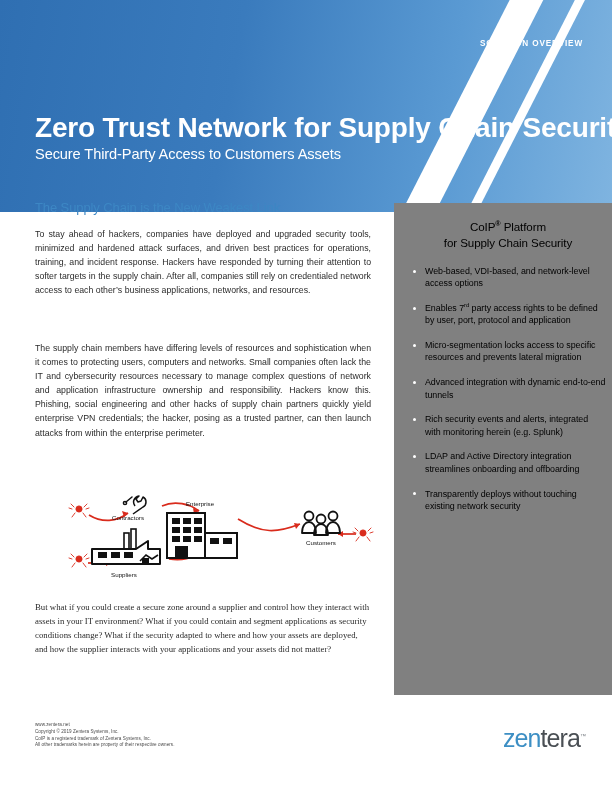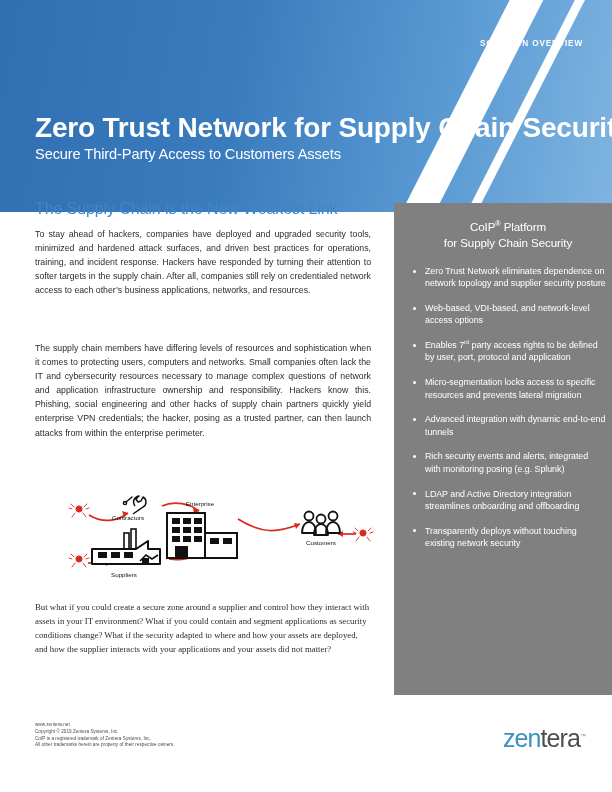--- a/index.html
+++ b/index.html
@@ -79,21 +79,21 @@
     white-space: nowrap;
   }
 
   
   .section-heading {
     position: absolute;
     left: 35px;
     top: 200px;
     width: 350px;
     color: #3d87c4;
-    font-size: 16px;
+    font-size: 13px;
     font-weight: normal;
     letter-spacing: -0.1px;
   }
   .body-col {
     position: absolute;
     left: 35px;
     width: 336px;
     font-size: 8.75px;
     line-height: 14.1px;
     color: #2b2b2b;
@@ -113,21 +113,21 @@
   }
 
   
   .side-panel {
     position: absolute;
     left: 394px;
     top: 203px;
     width: 218px;
     height: 492px;
     background: #808080;
-    color: #ffffff;
+    color: #000000;
     box-sizing: border-box;
     padding: 16px 6px 10px 16px;
   }
   .side-title {
     text-align: center;
     font-size: 11.6px;
     font-weight: normal;
     line-height: 16px;
     margin: 0 0 14px 0;
     letter-spacing: -0.1px;
@@ -302,26 +302,25 @@
 </div>
 
 <div class="body-col" id="para-3">But what if you could create a secure zone around a supplier and control how they interact with assets in your IT environment?  What if you could contain and segment applications as security conditions change? What if the security adapted to where and how your assets are deployed, and how the supplier interacts with your applications and your assets did not matter?</div>
 
 <aside class="side-panel">
   <h2 class="side-title">
     <span><span>CoIP</span><sup>®</sup><span> Platform</span></span><br>
     <span>for Supply Chain Security</span>
   </h2>
   <ul class="bullet-list">
-    <li class="bullet-item"><span>Zero Trust Network eliminates dependence on network topology and supplier security posture</span></li>
     <li class="bullet-item"><span>Web-based, VDI-based, and network-level access options</span></li>
     <li class="bullet-item"><span>Enables 7</span><sup>rd</sup><span> party access rights to be defined by user, port, protocol and application</span></li>
     <li class="bullet-item"><span>Micro-segmentation locks access to specific resources and prevents lateral migration</span></li>
     <li class="bullet-item"><span>Advanced integration with dynamic end-to-end tunnels</span></li>
-    <li class="bullet-item"><span>Rich security events and alerts, integrated with monitoring posing (e.g. Splunk)</span></li>
+    <li class="bullet-item"><span>Rich security events and alerts, integrated with monitoring herein (e.g. Splunk)</span></li>
     <li class="bullet-item"><span>LDAP and Active Directory integration streamlines onboarding and offboarding</span></li>
     <li class="bullet-item"><span>Transparently deploys without touching existing network security</span></li>
   </ul>
 </aside>
 
 <div class="footer-text">
   <div>www.zentera.net</div>
   <div>Copyright © 2019 Zentera Systems, Inc.</div>
   <div>CoIP is a registered trademark of Zentera Systems, Inc.</div>
   <div>All other trademarks herein are property of their respective owners.</div>

